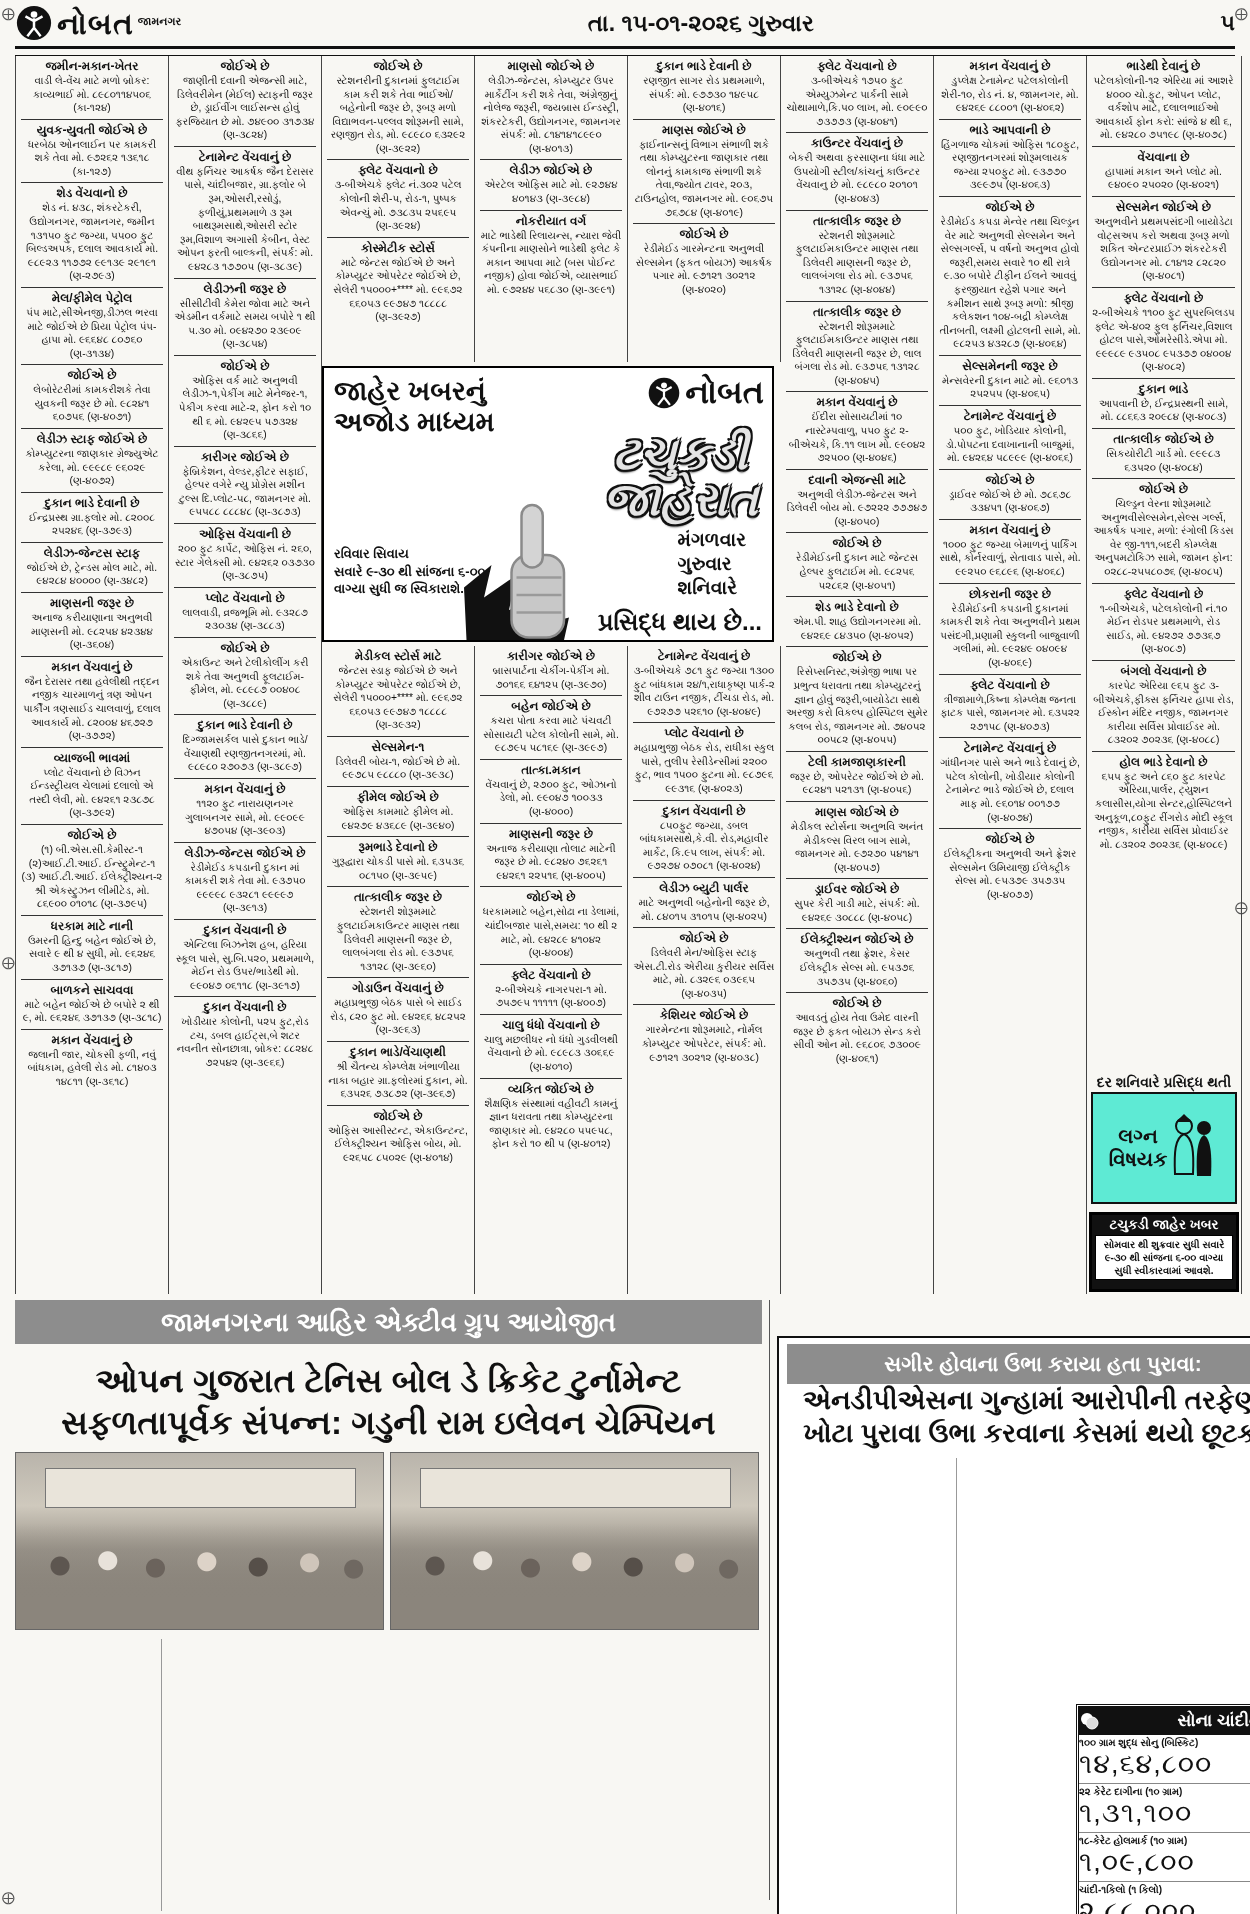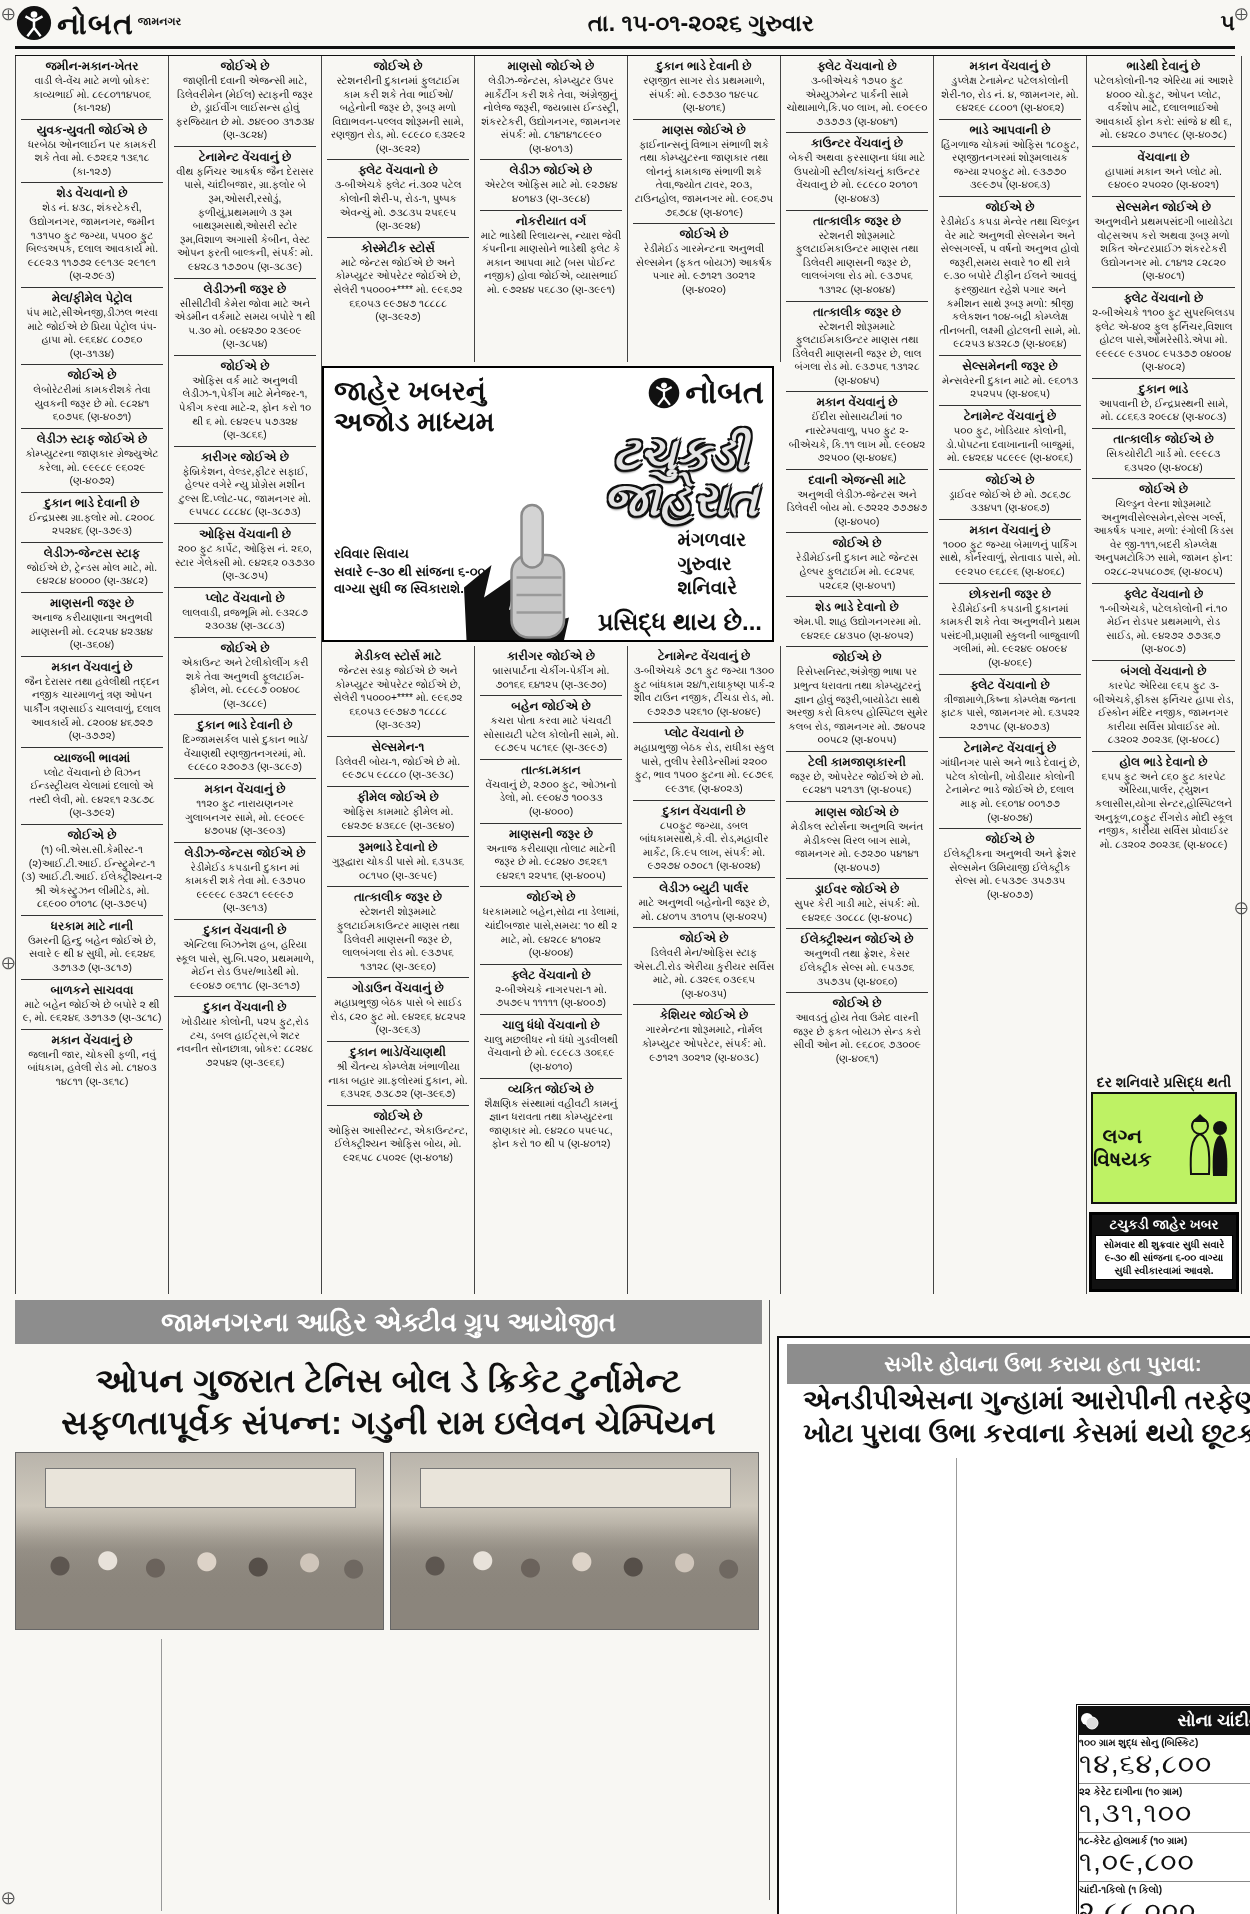--- a/index.html
+++ b/index.html
@@ -27,21 +27,21 @@
   .promo-brand{position:absolute;right:8px;top:6px;display:flex;align-items:center;gap:4px}
   .promo-brand-name{font-size:32px;font-weight:bold}
   .promo-big{position:absolute;right:14px;top:62px;font-size:46px;font-weight:bold;font-style:italic;line-height:1.0;text-align:center;color:#e4e4e4;
      text-shadow:-2px -2px 0 #111,2px -2px 0 #111,-2px 2px 0 #111,2px 2px 0 #111,0 3px 2px #555}
   .promo-days{position:absolute;right:26px;top:160px;font-size:19px;font-weight:bold;line-height:1.25;text-align:left;white-space:pre-line}
   .promo-note{position:absolute;left:10px;bottom:42px;font-size:13px;font-weight:bold;line-height:1.35;white-space:pre-line}
   .promo-pub{position:absolute;right:10px;bottom:4px;font-size:24px;font-weight:bold;border-top:1px solid #fff}
   .promo-hand{position:absolute;left:130px;bottom:0}
   
   .wed-kicker{position:absolute;left:1073px;top:1018px;width:150px;text-align:center;font-size:14px;font-weight:bold}
-  .wed-box{position:absolute;left:1075px;top:1036px;width:146px;height:112px;border:2px solid #111;display:flex;align-items:center;justify-content:space-between;background:#bef264;box-sizing:border-box}
+  .wed-box{position:absolute;left:1075px;top:1036px;width:146px;height:112px;border:2px solid #111;display:flex;align-items:center;justify-content:center;background:#5eead4;box-sizing:border-box}
   .wed-title{font-size:20px;font-weight:bold;line-height:1.15;white-space:pre-line;text-align:center}
   .mini-promo{position:absolute;left:1073px;top:1156px;width:150px;height:80px;border:3px solid #000;background:#111;box-sizing:border-box}
   .mini-promo-title{color:#fff;font-size:13.5px;font-weight:bold;text-align:center;padding:2px 0}
   .mini-promo-inner{background:#fff;margin:0 3px 3px;border:1px solid #000;font-size:10px;font-weight:bold;text-align:center;padding:2px;line-height:1.3}
   
   .bottom-left{position:absolute;left:15px;top:1300px;width:747px}
   .gray-bar{background:#8d8d8d;color:#fff;font-weight:bold;text-align:center}
   .bl-bar{height:44px;font-size:26px;line-height:44px}
   .bl-head{font-size:33px;font-weight:bold;text-align:center;line-height:1.28;margin-top:16px}
   .photos{display:flex;gap:6px;margin-top:8px}

